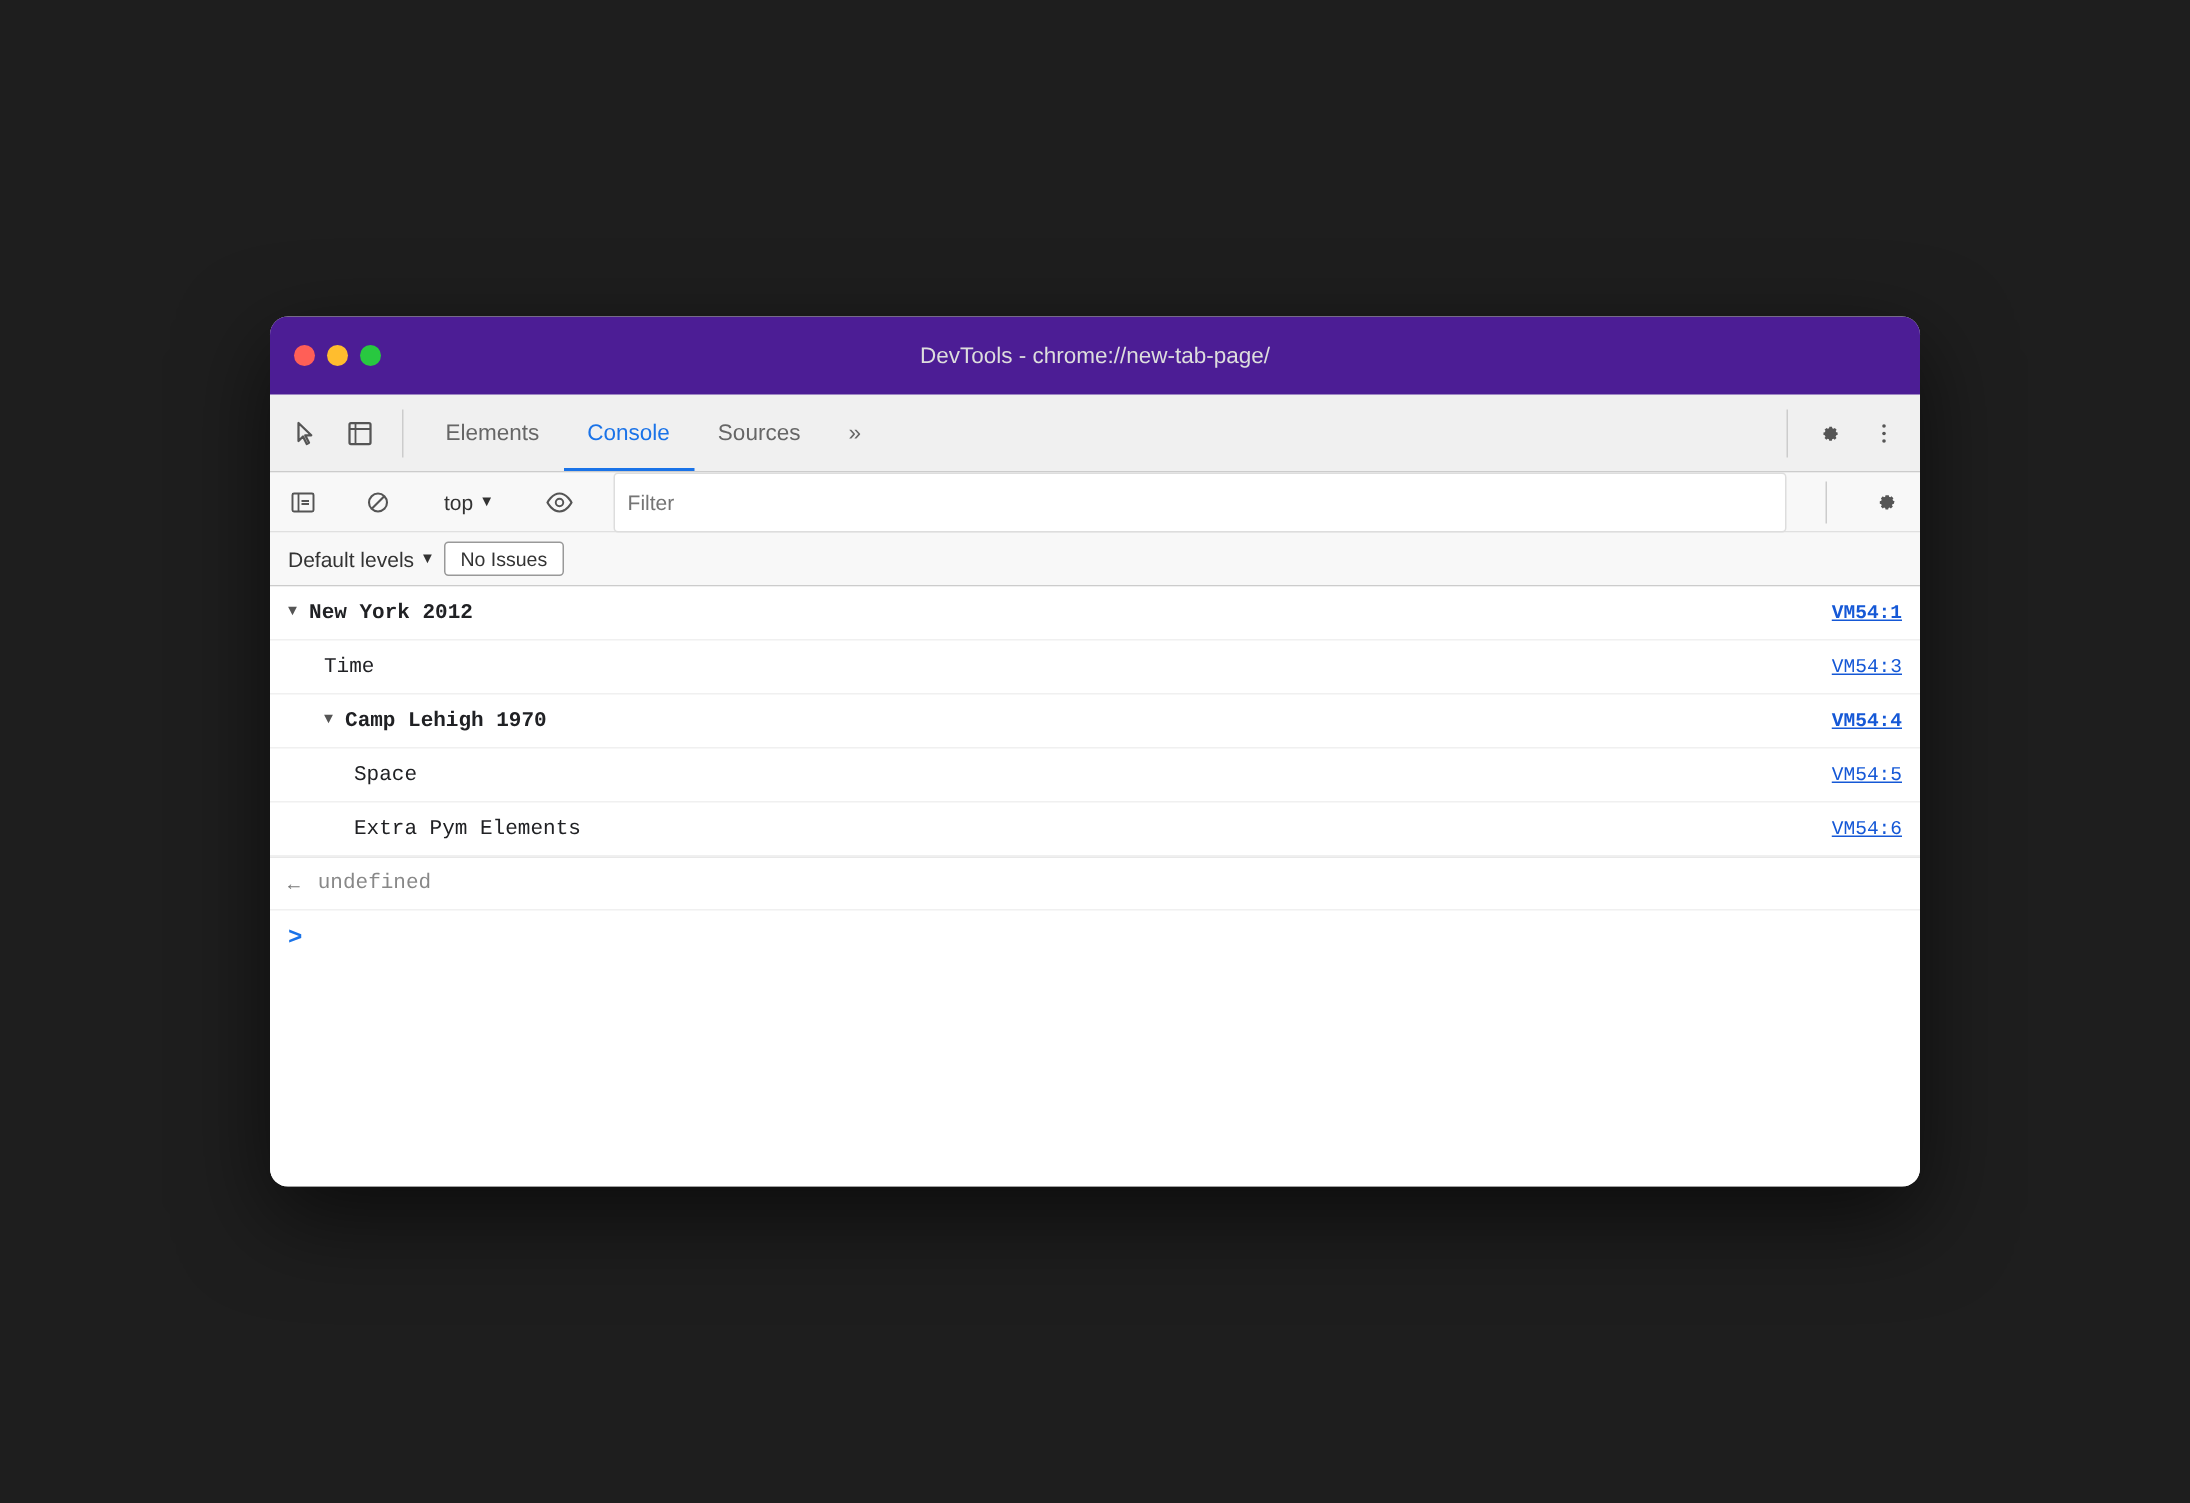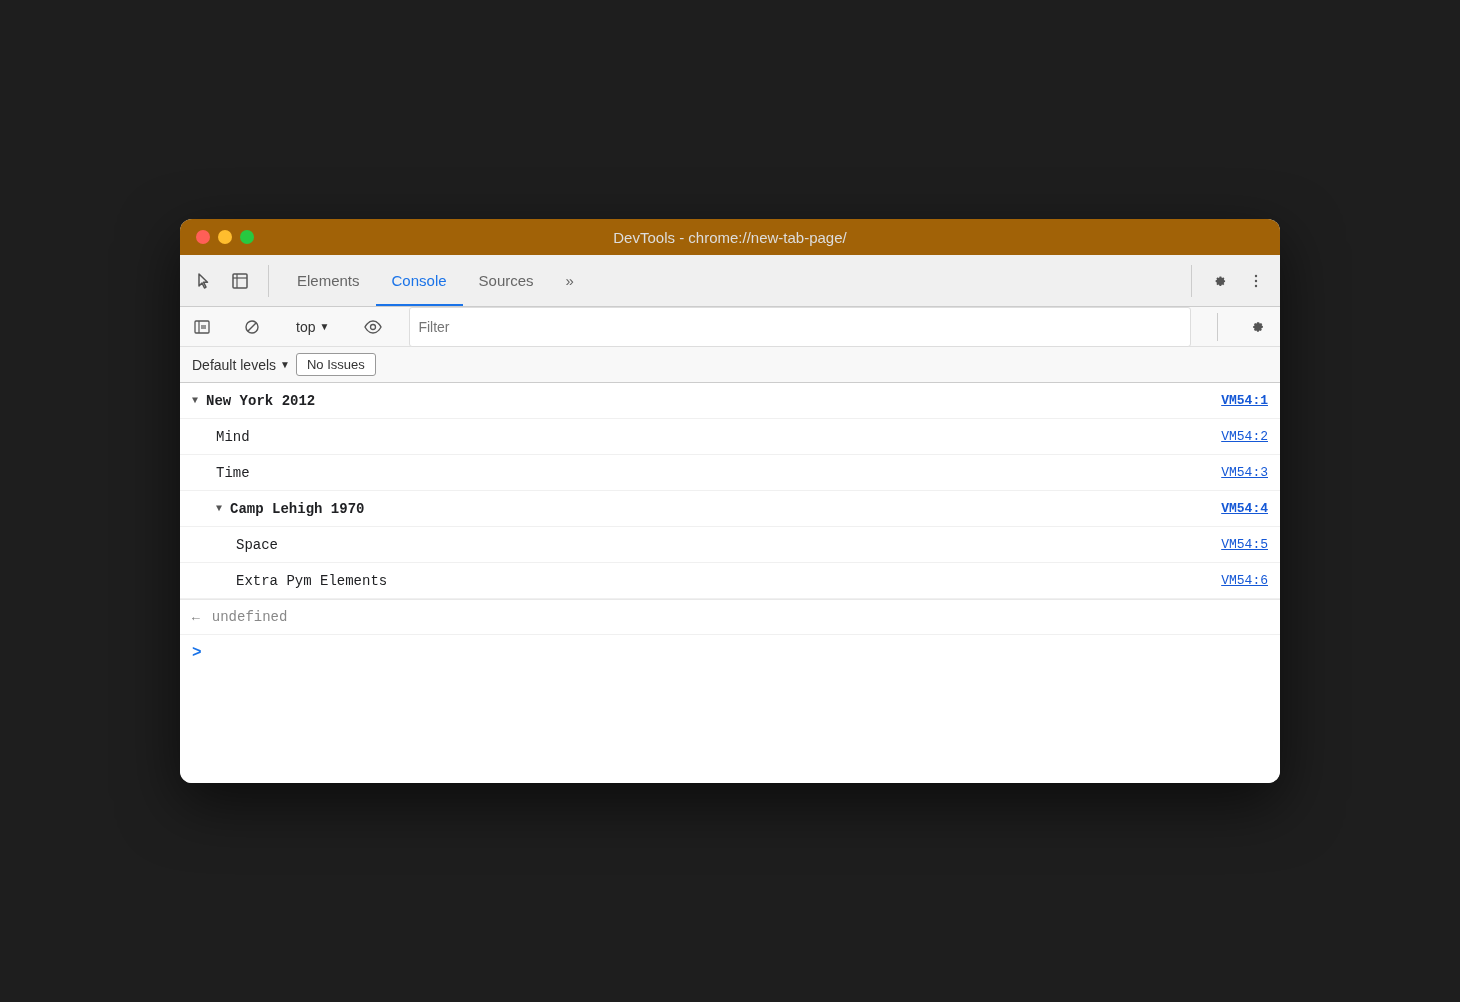--- a/index.html
+++ b/index.html
@@ -17,25 +17,25 @@
     .window {
       width: 1100px;
       background: #f0f0f0;
       border-radius: 12px;
       box-shadow: 0 20px 60px rgba(0,0,0,0.6);
       overflow: hidden;
     }
 
     
     .title-bar {
-      background: #a16207;
+      background: #4c1d95;
       display: flex;
       align-items: center;
       justify-content: center;
-      height: 36px;
+      height: 52px;
       position: relative;
       padding: 0 16px;
     }
 
     .traffic-lights {
       display: flex;
       gap: 8px;
       position: absolute;
       left: 16px;
       top: 50%;
@@ -414,26 +414,20 @@
   <div class="console-output">
 
     <div class="console-row group-header">
       <div class="row-left">
         <span class="triangle">▼</span>
         <span>New York 2012</span>
       </div>
       <span class="row-link">VM54:1</span>
     </div>
 
-    <div class="console-row indent-1">
-      <div class="row-left">
-        <span>Mind</span>
-      </div>
-      <span class="row-link">VM54:2</span>
-    </div>
 
     <div class="console-row indent-1">
       <div class="row-left">
         <span>Time</span>
       </div>
       <span class="row-link">VM54:3</span>
     </div>
 
     <div class="console-row sub-group-header">
       <div class="row-left">

